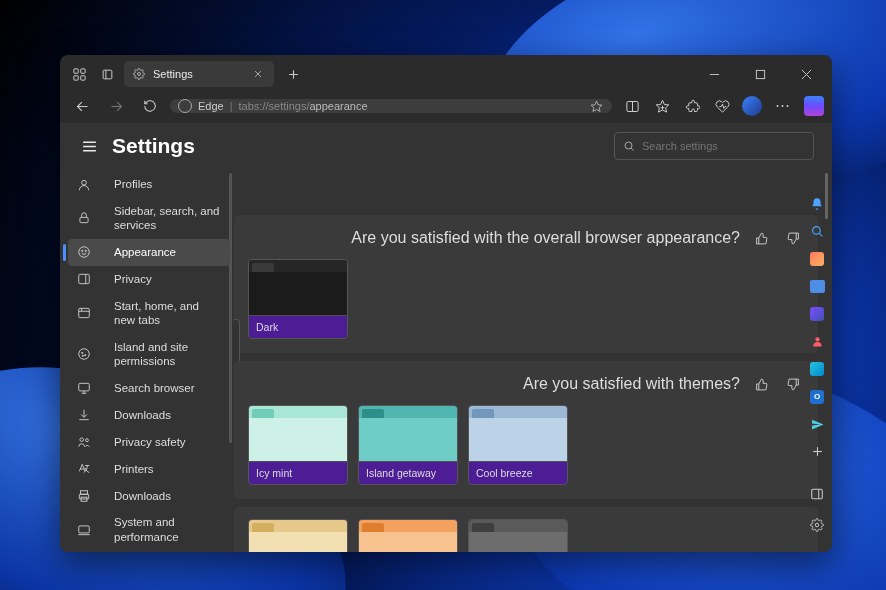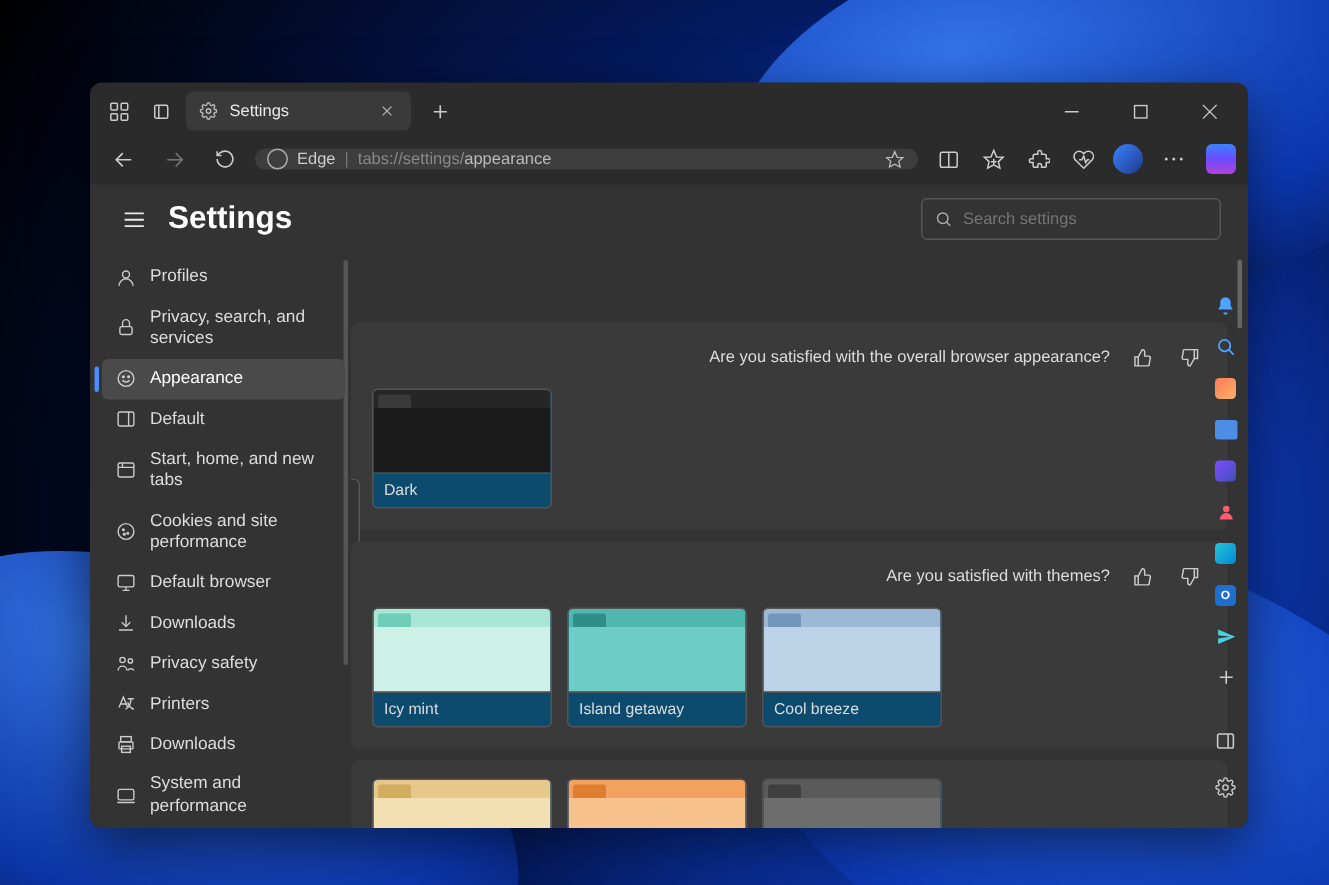--- a/index.html
+++ b/index.html
@@ -45,31 +45,31 @@
   .settings-search input { background:transparent; border:none; outline:none; color:#ddd; font-size:11px; flex:1; }
   .main-row { flex:1; display:flex; overflow:hidden; position:relative; }
   
   .nav { width:174px; padding:2px 4px 6px 8px; overflow-y:auto; position:relative; }
   .nav::-webkit-scrollbar { width:0; }
   .nav-scroll-ind { position:absolute; right:2px; top:4px; width:3px; height:270px; background:#555; border-radius:2px; }
   .nav-item { display:flex; align-items:center; gap:9px; padding:6px 8px; color:#ddd; font-size:11.5px; border-radius:4px; line-height:1.25; cursor:pointer; }
   .nav-item.active { background:#4a4a4a; color:#fff; position:relative; }
   .nav-item.active::before { content:""; position:absolute; left:-5px; top:5px; bottom:5px; width:3px; background:#4c8eff; border-radius:2px; }
   .nav-ico { width:15px; height:15px; flex:0 0 15px; color:#ccc; display:flex; align-items:center; justify-content:center; }
-  .nav-item span.label { flex:1; }
+  .nav-item span.label { flex:1;margin-left:14px; }
   
   .pane { flex:1; overflow:hidden; position:relative; padding:4px 14px 0 0; }
   .pane-scroll-ind { position:absolute; right:4px; top:4px; width:3px; height:46px; background:#666; border-radius:2px; }
   .stray-border { position:absolute; left:-6px; top:104px; width:12px; height:58px; border:1px solid #555; border-left:none; border-radius:0 4px 4px 0; background:#333; }
   .card { background:#3a3a3a; border-radius:5px; margin-top:8px; padding:12px 14px 14px; position:relative; }
   .card.first { margin-top:6px; }
-  .feedback { display:flex; align-items:center; justify-content:flex-end; gap:10px; color:#ddd; font-size:11px; margin-bottom:10px; }
+  .feedback { display:flex; align-items:center; justify-content:flex-end; gap:10px; color:#ddd; font-size:16px; margin-bottom:10px; }
   .fb-ico { width:22px; height:22px; border-radius:4px; display:flex; align-items:center; justify-content:center; color:#ccc; }
   .theme-row { display:flex; gap:10px; }
-  .theme-card { width:120px; border:1px solid #555; border-radius:4px; overflow:hidden; background:#0c4a6e; display:flex; flex-direction:column; }
+  .theme-card { width:100px; border:1px solid #555; border-radius:4px; overflow:hidden; background:#4c1d95; display:flex; flex-direction:column; }
   .theme-preview { height:55px; display:flex; flex-direction:column; }
   .theme-tabbar { height:12px; display:flex; gap:3px; padding:3px 3px 0; }
   .theme-tabbar .ttab { width:22px; height:9px; border-radius:2px 2px 0 0; }
   .theme-body { flex:1; }
   .theme-label { padding:5px 7px; color:#ddd; font-size:10.5px; border-top:1px solid #505050; }
   .theme-row2 { display:flex; gap:10px; }
   .theme-row2 .theme-card { height:58px; }
   .theme-row2 .theme-preview { height:58px; }
   .card.cut { padding-bottom:0; }
   
@@ -254,72 +254,72 @@
               </span>
               <span class="label">Profiles</span>
             </div>
             <div class="nav-item">
               <span class="nav-ico">
                 <svg width="14" height="14" viewBox="0 0 24 24" fill="none" stroke="currentColor" stroke-width="1.6">
                   <rect x="5" y="11" width="14" height="9" rx="2"></rect>
                   <path d="M8 11V7a4 4 0 0 1 8 0v4"></path>
                 </svg>
               </span>
-              <span class="label">Privacy, search, and services</span>
+              <span class="label">Sidebar, search, and services</span>
             </div>
             <div class="nav-item active">
               <span class="nav-ico">
                 <svg width="14" height="14" viewBox="0 0 24 24" fill="none" stroke="currentColor" stroke-width="1.6">
                   <circle cx="12" cy="12" r="9"></circle>
                   <path d="M8 14a5 5 0 0 0 8 0"></path>
                   <circle cx="9" cy="10" r="1" fill="currentColor"></circle>
                   <circle cx="15" cy="10" r="1" fill="currentColor"></circle>
                 </svg>
               </span>
               <span class="label">Appearance</span>
             </div>
             <div class="nav-item">
               <span class="nav-ico">
                 <svg width="14" height="14" viewBox="0 0 24 24" fill="none" stroke="currentColor" stroke-width="1.6">
                   <rect x="3" y="4" width="18" height="16" rx="2"></rect>
                   <line x1="15" y1="4" x2="15" y2="20"></line>
                 </svg>
               </span>
-              <span class="label">Default</span>
+              <span class="label">Privacy</span>
             </div>
             <div class="nav-item">
               <span class="nav-ico">
                 <svg width="14" height="14" viewBox="0 0 24 24" fill="none" stroke="currentColor" stroke-width="1.6">
                   <rect x="3" y="4" width="18" height="16" rx="2"></rect>
                   <line x1="3" y1="9" x2="21" y2="9"></line>
                   <line x1="8" y1="4" x2="8" y2="9"></line>
                 </svg>
               </span>
               <span class="label">Start, home, and new tabs</span>
             </div>
             <div class="nav-item">
               <span class="nav-ico">
                 <svg width="14" height="14" viewBox="0 0 24 24" fill="none" stroke="currentColor" stroke-width="1.6">
                   <circle cx="12" cy="12" r="9"></circle>
                   <circle cx="9" cy="10" r="1" fill="currentColor"></circle>
                   <circle cx="14" cy="14" r="1" fill="currentColor"></circle>
                   <circle cx="10" cy="15" r="1" fill="currentColor"></circle>
                 </svg>
               </span>
-              <span class="label">Cookies and site performance</span>
+              <span class="label">Island and site permissions</span>
             </div>
             <div class="nav-item">
               <span class="nav-ico">
                 <svg width="14" height="14" viewBox="0 0 24 24" fill="none" stroke="currentColor" stroke-width="1.6">
                   <rect x="3" y="4" width="18" height="13" rx="2"></rect>
                   <line x1="8" y1="21" x2="16" y2="21"></line>
                   <line x1="12" y1="17" x2="12" y2="21"></line>
                 </svg>
               </span>
-              <span class="label">Default browser</span>
+              <span class="label">Search browser</span>
             </div>
             <div class="nav-item">
               <span class="nav-ico">
                 <svg width="14" height="14" viewBox="0 0 24 24" fill="none" stroke="currentColor" stroke-width="1.6">
                   <line x1="12" y1="3" x2="12" y2="15"></line>
                   <polyline points="7 11 12 16 17 11"></polyline>
                   <line x1="4" y1="20" x2="20" y2="20"></line>
                 </svg>
               </span>
               <span class="label">Downloads</span>

